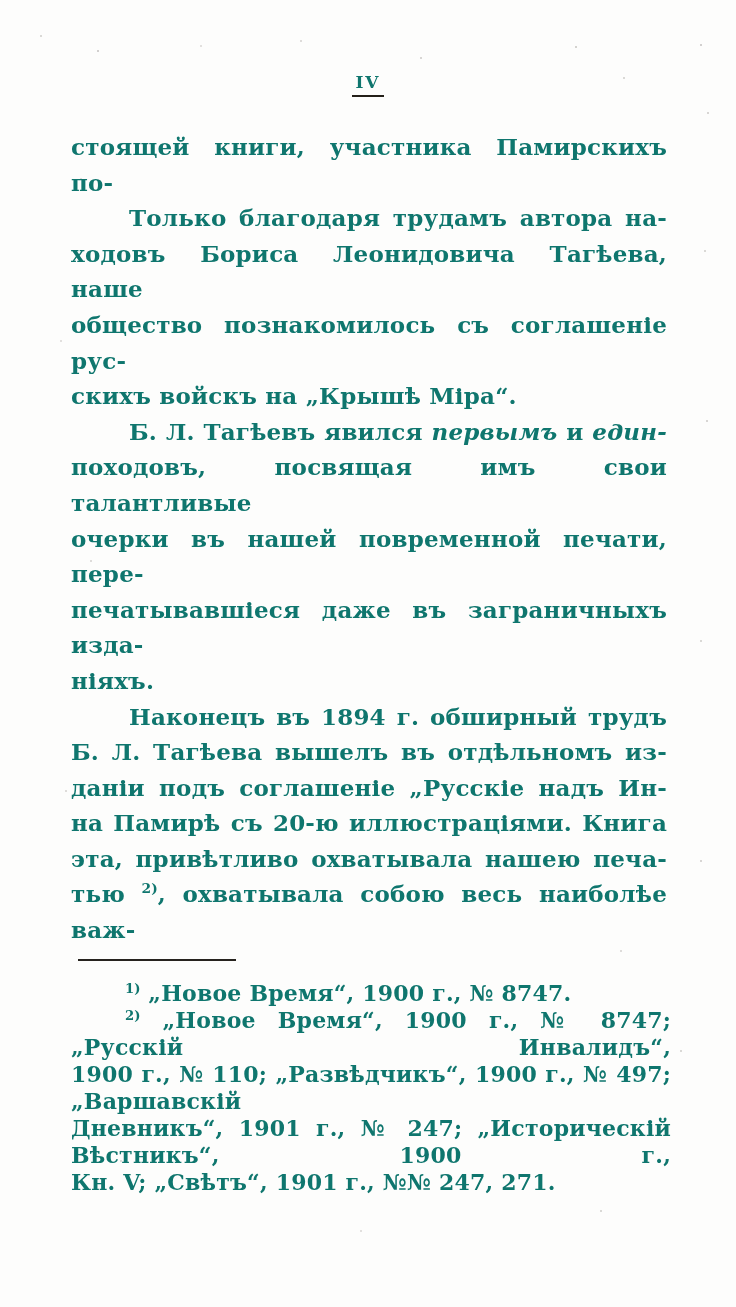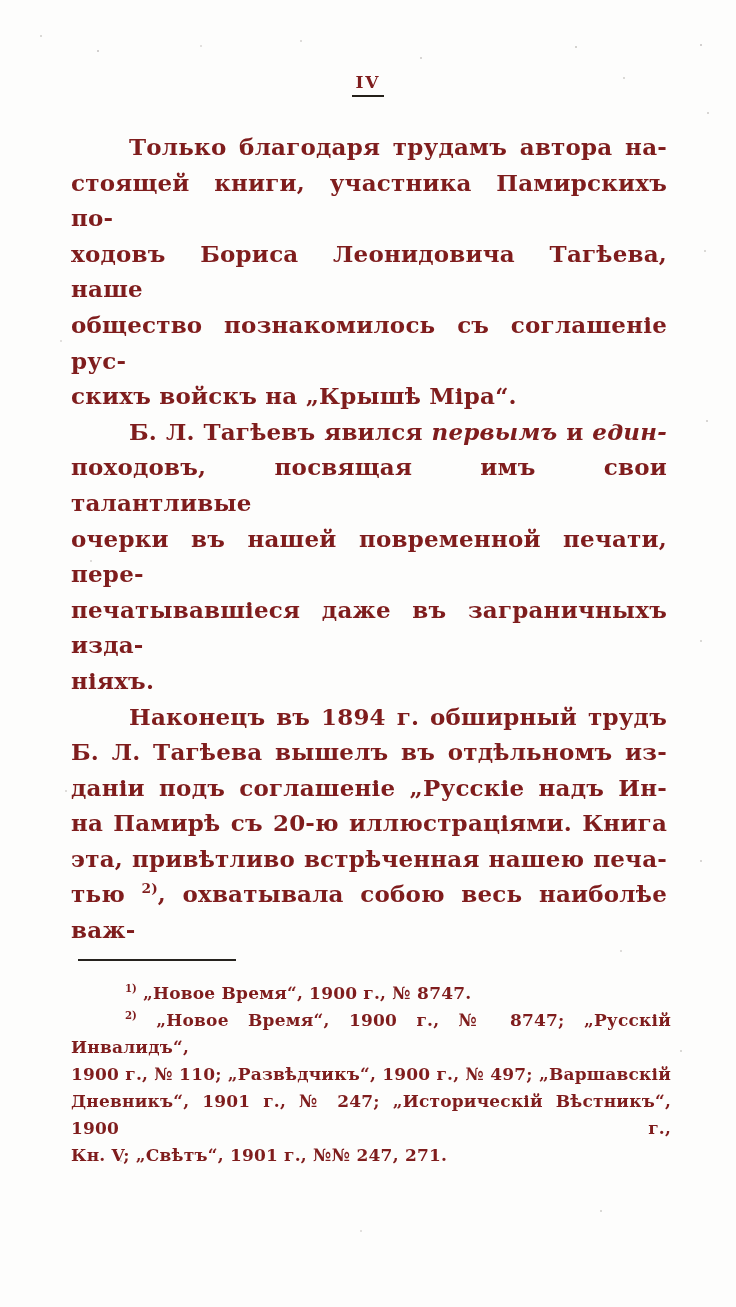--- a/index.html
+++ b/index.html
@@ -7,21 +7,21 @@
     padding: 0;
     background: #d9d9d9;
   }
   .page {
     position: relative;
     width: 736px;
     height: 1307px;
     margin: 0 auto;
     background: #fdfdfc;
     font-family: "DejaVu Serif", "Liberation Serif", serif;
-    color: #7f1d1d;
+    color: #0f766e;
     overflow: hidden;
   }
   .running-head {
     position: absolute;
     top: 72px;
     left: 0;
     width: 100%;
     text-align: center;
   }
   .page-num {
@@ -66,21 +66,21 @@
     left: 78px;
     width: 158px;
     height: 0;
     border-top: 2px solid #26231e;
   }
   .footnotes {
     position: absolute;
     top: 980px;
     left: 71px;
     width: 600px;
-    font-size: 17px;
+    font-size: 22px;
     font-weight: 700;
     line-height: 27px;
     letter-spacing: 0.2px;
   }
   .footnotes .ind { text-indent: 54px; }
   .footnotes .line { min-height: 27px; }
   .noise {
     position: absolute;
     top: 35px;
     left: 40px;
@@ -120,41 +120,41 @@
   <div class="noise"></div>
 
   <div class="running-head">
     <span class="page-num">IV</span>
   </div>
 
   <div class="body-text">
 
 
     <div>
+      <div class="line j">стоящей книги, участника Памирскихъ по-</div>
       <div class="line j ind">Только благодаря трудамъ автора на-</div>
-      <div class="line j">стоящей книги, участника Памирскихъ по-</div>
       <div class="line j">ходовъ Бориса Леонидовича Тагѣева, наше</div>
       <div class="line j">общество познакомилось съ соглашеніе рус-</div>
       <div class="line l">скихъ войскъ на „Крышѣ Міра“.</div>
     </div>
 
     <div>
       <div class="line j ind"><span>Б. Л. Тагѣевъ явился </span><span class="it">первымъ</span><span> и </span><span class="it">един-</span></div>
       <div class="line j">походовъ, посвящая имъ свои талантливые</div>
       <div class="line j">очерки въ нашей повременной печати, пере-</div>
       <div class="line j">печатывавшіеся даже въ заграничныхъ изда-</div>
       <div class="line l">ніяхъ.</div>
     </div>
 
     <div>
       <div class="line j ind">Наконецъ въ 1894 г. обширный трудъ</div>
       <div class="line j">Б. Л. Тагѣева вышелъ въ отдѣльномъ из-</div>
       <div class="line j">даніи подъ соглашеніе „Русскіе надъ Ин-</div>
       <div class="line j">на Памирѣ съ 20-ю иллюстраціями. Книга</div>
-      <div class="line j">эта, привѣтливо встрѣченная нашею печа-</div>
+      <div class="line j">эта, привѣтливо охватывала нашею печа-</div>
       <div class="line j"><span>тью </span><span class="sup">2)</span><span>, охватывала собою весь наиболѣе важ-</span></div>
     </div>
 
   </div>
 
   <div class="fn-rule"></div>
 
   <div class="footnotes">
     <div>
       <div class="line l ind"><span class="sup">1)</span><span> „Новое Время“, 1900 г., № 8747.</span></div>

